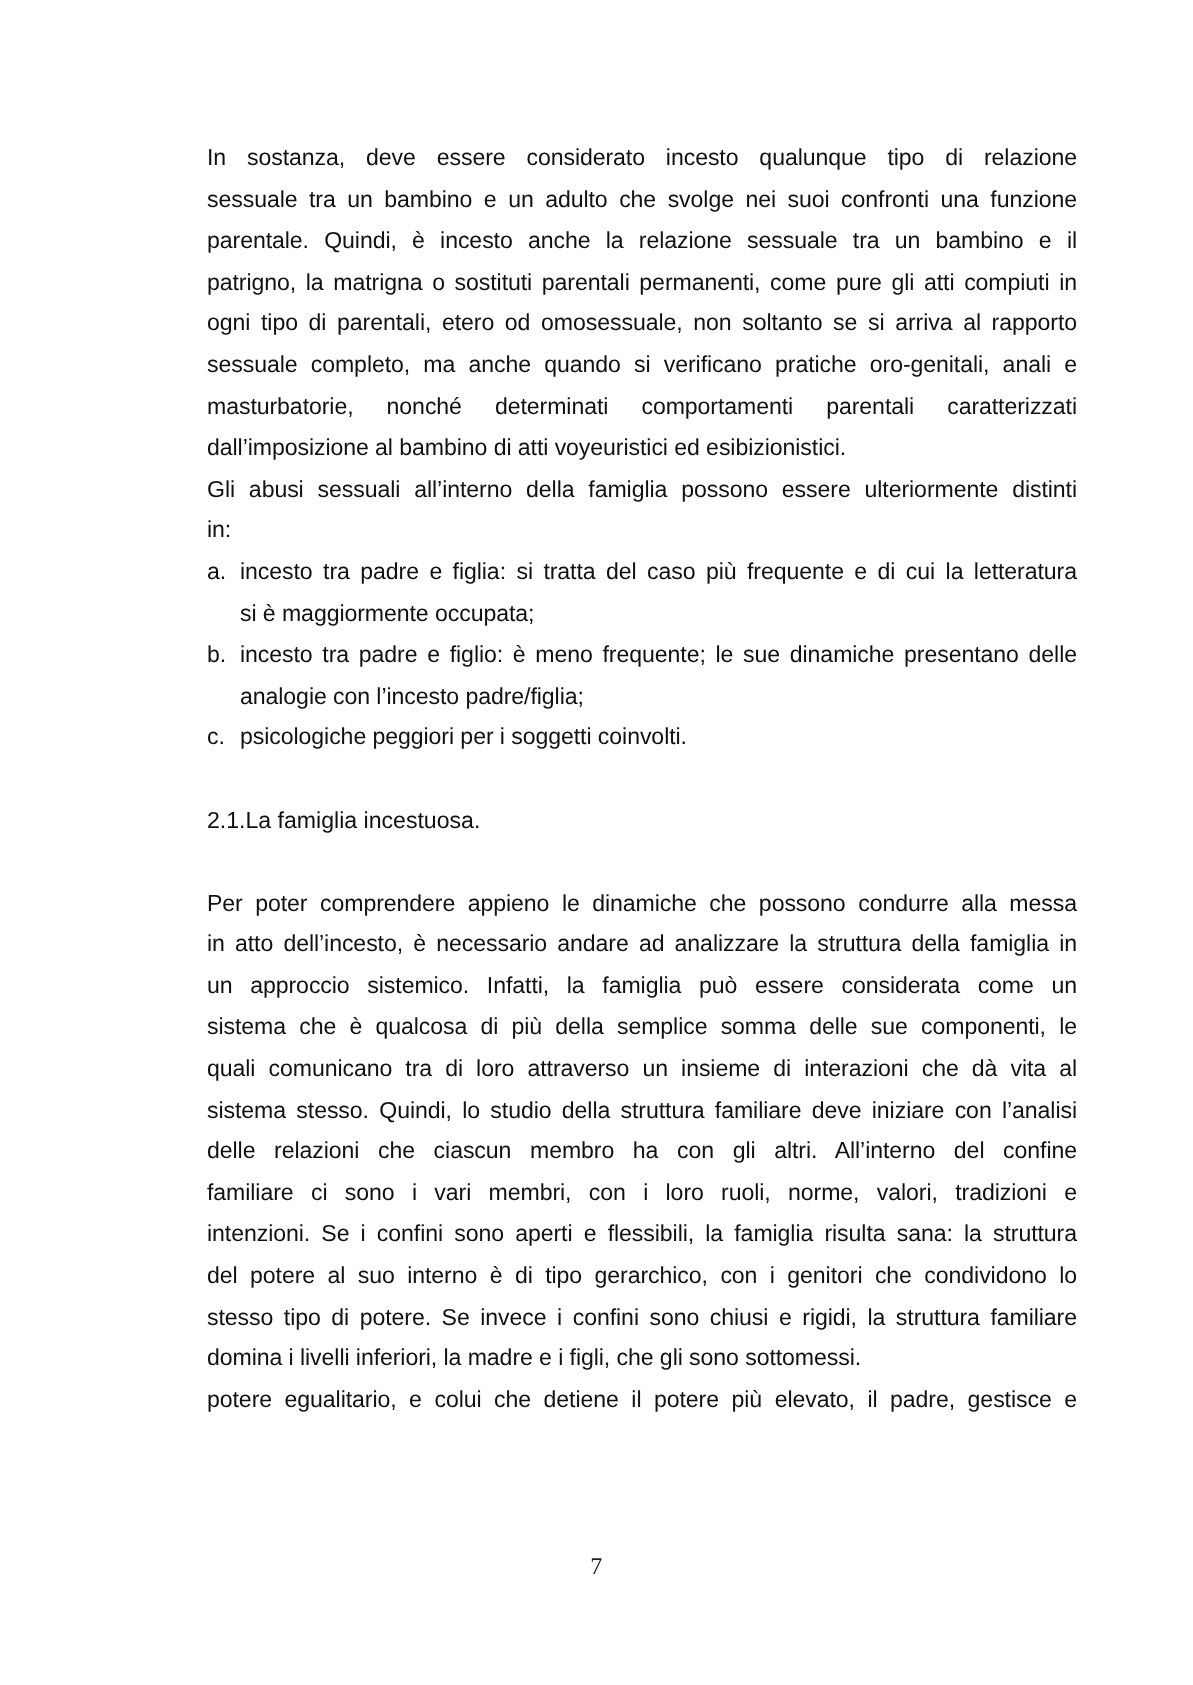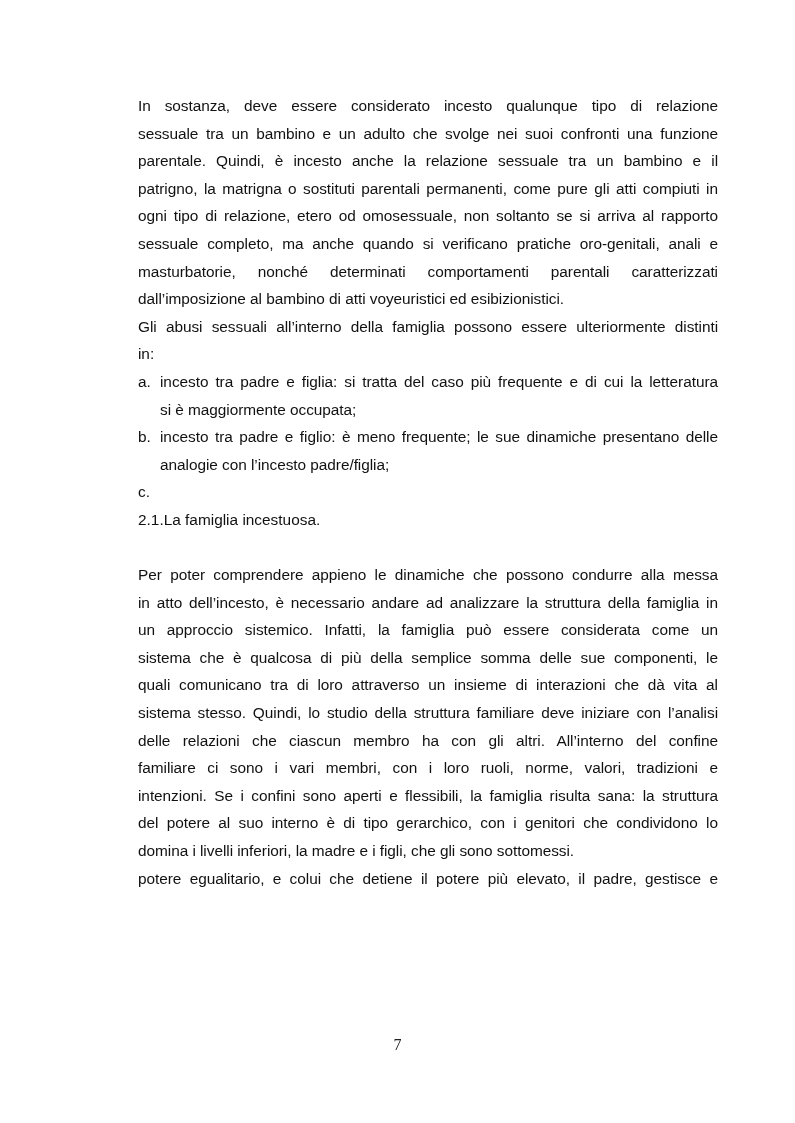--- a/index.html
+++ b/index.html
@@ -83,21 +83,21 @@
 <body>
 
 <div class="page">
   <div class="content">
 
     <div>
       <span class="line">In sostanza, deve essere considerato incesto qualunque tipo di relazione</span>
       <span class="line">sessuale tra un bambino e un adulto che svolge nei suoi confronti una funzione</span>
       <span class="line">parentale. Quindi, è incesto anche la relazione sessuale tra un bambino e il</span>
       <span class="line">patrigno, la matrigna o sostituti parentali permanenti, come pure gli atti compiuti in</span>
-      <span class="line">ogni tipo di relazione, etero od omosessuale, non soltanto se si arriva al rapporto</span>
+      <span class="line">ogni tipo di parentali, etero od omosessuale, non soltanto se si arriva al rapporto</span>
       <span class="line">sessuale completo, ma anche quando si verificano pratiche oro-genitali, anali e</span>
       <span class="line">masturbatorie, nonché determinati comportamenti parentali caratterizzati</span>
       <span class="line last">dall’imposizione al bambino di atti voyeuristici ed esibizionistici.</span>
     </div>
 
     <div>
       <span class="line">Gli abusi sessuali all’interno della famiglia possono essere ulteriormente distinti</span>
       <span class="line last">in:</span>
     </div>
 
@@ -112,20 +112,21 @@
       <div class="list-item">
         <span class="marker">b.</span>
         <div class="body">
           <span class="line">incesto tra padre e figlio: è meno frequente; le sue dinamiche presentano delle</span>
           <span class="line last">analogie con l’incesto padre/figlia;</span>
         </div>
       </div>
       <div class="list-item">
         <span class="marker">c.</span>
         <div class="body">
+          <span class="line last">psicologiche peggiori per i soggetti coinvolti.</span>
         </div>
       </div>
     </div>
 
     <div class="blank"></div>
 
     <div class="heading">
       <span>2.1.</span><span class="title">La famiglia incestuosa</span><span>.</span>
     </div>
 
@@ -135,19 +136,20 @@
       <span class="line">Per poter comprendere appieno le dinamiche che possono condurre alla messa</span>
       <span class="line">in atto dell’incesto, è necessario andare ad analizzare la struttura della famiglia in</span>
       <span class="line">un approccio sistemico. Infatti, la famiglia può essere considerata come un</span>
       <span class="line">sistema che è qualcosa di più della semplice somma delle sue componenti, le</span>
       <span class="line">quali comunicano tra di loro attraverso un insieme di interazioni che dà vita al</span>
       <span class="line">sistema stesso. Quindi, lo studio della struttura familiare deve iniziare con l’analisi</span>
       <span class="line">delle relazioni che ciascun membro ha con gli altri. All’interno del confine</span>
       <span class="line">familiare ci sono i vari membri, con i loro ruoli, norme, valori, tradizioni e</span>
       <span class="line">intenzioni. Se i confini sono aperti e flessibili, la famiglia risulta sana: la struttura</span>
       <span class="line">del potere al suo interno è di tipo gerarchico, con i genitori che condividono lo</span>
+      <span class="line">stesso tipo di potere. Se invece i confini sono chiusi e rigidi, la struttura familiare</span>
       <span class="line last">domina i livelli inferiori, la madre e i figli, che gli sono sottomessi.</span>
       <span class="line">potere egualitario, e colui che detiene il potere più elevato, il padre, gestisce e</span>
     </div>
   </div>
 
   <div class="page-number">7</div>
 </div>
 
 </body></html>

